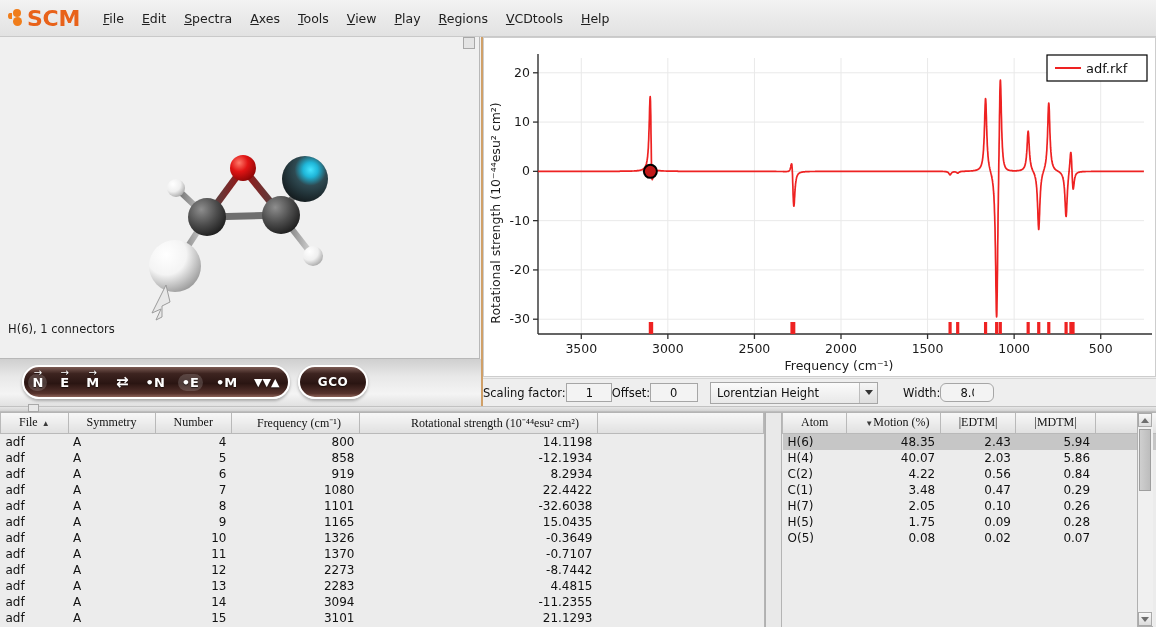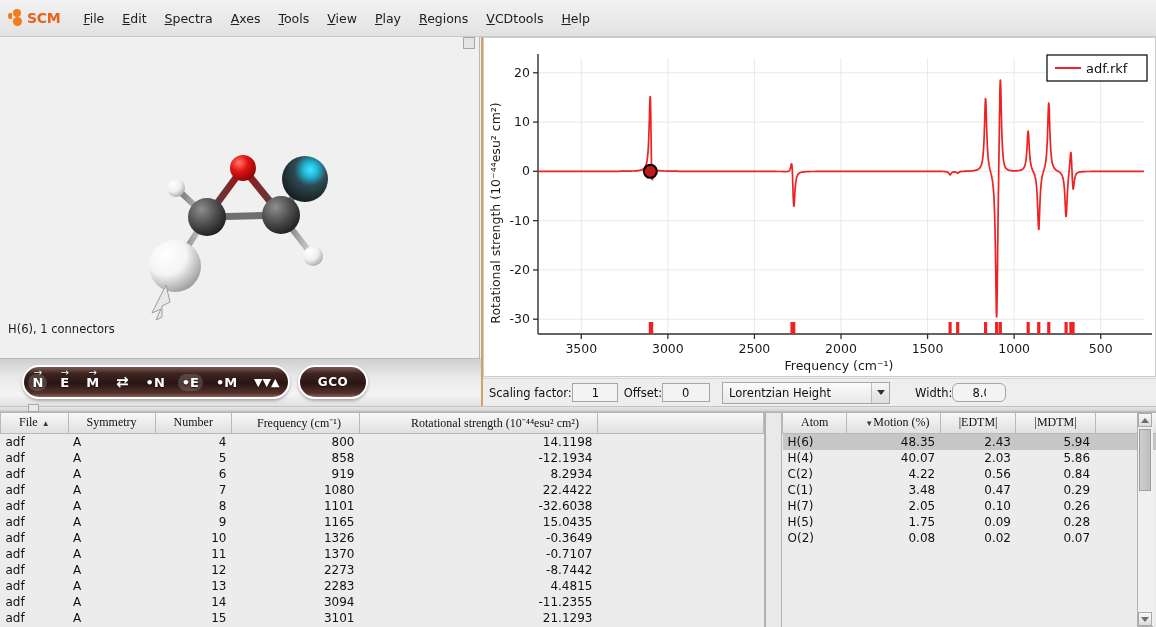--- a/index.html
+++ b/index.html
@@ -21,21 +21,21 @@
   }
   #logo {
     display: flex; align-items: center; margin-left: 8px; margin-right: 14px;
   }
   #logo .dots { position: relative; width: 18px; height: 18px; }
   #logo .dots i { position: absolute; display: block; border-radius: 50%; background: #f07d1a; }
   #logo .dots i.d1 { width: 8px; height: 8px; left: 5px; top: 0px; }
   #logo .dots i.d2 { width: 9px; height: 9px; left: 5px; top: 8px; }
   #logo .dots i.d3 { width: 4px; height: 6px; left: 0px; top: 4px; border-radius: 50% 0 0 50%; }
   #logo .txt {
-    font-size: 14px; font-weight: bold; color: #e8621a; letter-spacing: -0.3px;
+    font-size: 22px; font-weight: bold; color: #e8621a; letter-spacing: -0.3px;
     margin-left: 1px;
   }
   .menu-item {
     font-size: 12.5px; color: #202020; padding: 3px 8px; margin: 0 1px;
     white-space: nowrap; cursor: default;
   }
   .menu-item u { text-decoration: underline; }
 
   
   #molpanel {
@@ -93,21 +93,21 @@
     background: #ffffff; border: 1px solid #cdcdcd;
   }
   #chartsvg { display: block; }
 
   
   #ctlbar {
     position: absolute; left: 483px; top: 378px; width: 673px; height: 28px;
     background: #eeeeee; border-top: 1px solid #d6d6d6;
     display: flex; align-items: center; font-size: 11.5px; color: #111;
   }
-  .ctl-label { margin-left: 6px; }
+  .ctl-label { }
   .ctl-input {
     height: 19px; border: 1px solid #a6a6a6; background: #f3f3f3;
     font-size: 11.5px; padding: 0 19px; font-family: inherit; color: #111;
     line-height: 17px;
   }
   #inp-scaling { width: 46px; }
   #inp-offset { width: 48px; }
   #inp-width { width: 54px; border-radius: 6px; }
   #combo-shape {
     position: relative; height: 22px; width: 168px; margin-left: 12px;
@@ -586,21 +586,21 @@
           <td></td>
         </tr>
         <tr>
           <td class="lft">H(5)</td>
           <td class="num">1.75</td>
           <td class="num">0.09</td>
           <td class="num">0.28</td>
           <td></td>
         </tr>
         <tr>
-          <td class="lft">O(2)</td>
+          <td class="lft">O(5)</td>
           <td class="num">0.08</td>
           <td class="num">0.02</td>
           <td class="num">0.07</td>
           <td></td>
         </tr>
       </tbody>
   </table>
 </div>
 <div class="vscroll" id="atom-scroll">
   <div class="sb-btn sb-up"></div>

